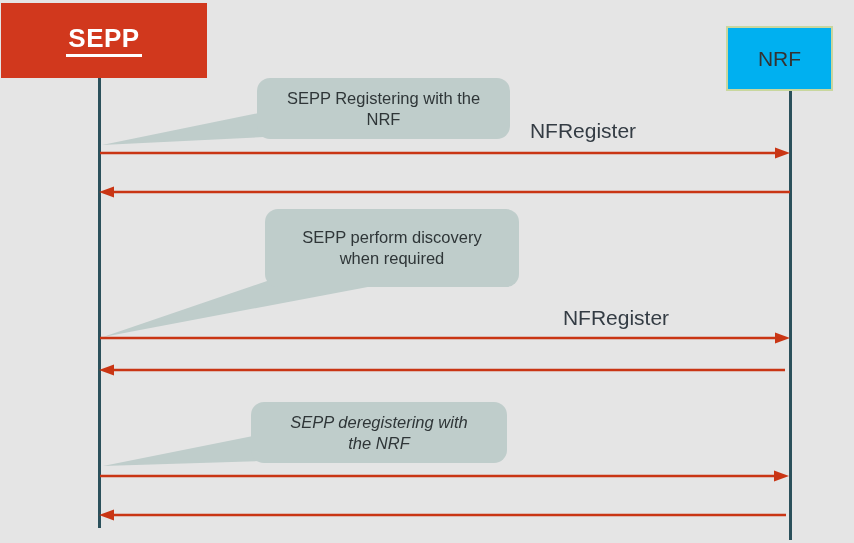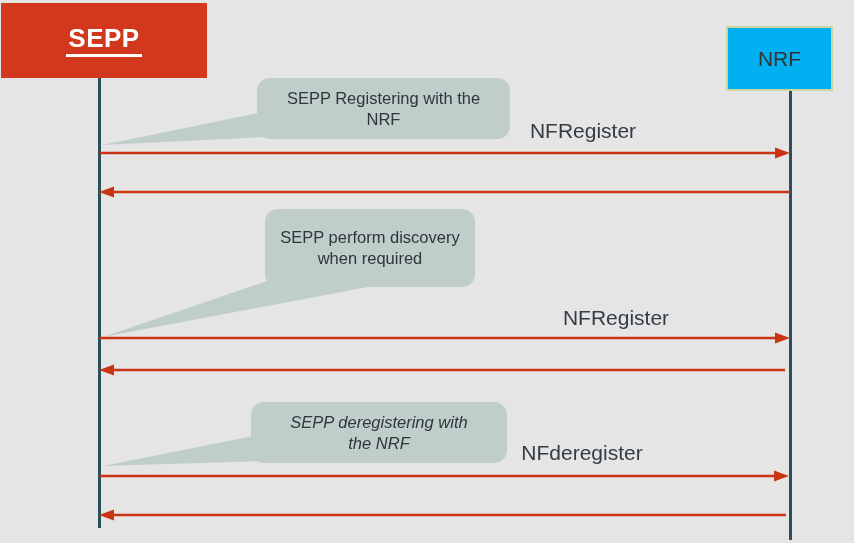--- a/index.html
+++ b/index.html
@@ -65,21 +65,21 @@
     align-items: center;
     justify-content: center;
     text-align: center;
     color: var(--note-text, #2F3638);
     font-size: 16.5px;
     line-height: 1.25;
     white-space: pre-line;
     padding: 4px 8px;
   }
   .note-1 { left: 257px; top: 78px;  width: 253px; height: 61px; }
-  .note-2 { left: 265px; top: 209px; width: 210px; height: 78px; }
+  .note-2 { left: 265px; top: 209px; width: 254px; height: 78px; }
   .note-3 { left: 251px; top: 402px; width: 256px; height: 61px; font-style: italic; }
   .msg-label {
     position: absolute;
     transform: translateX(-50%);
     color: var(--label-text, #343C44);
     font-size: 21px;
     white-space: nowrap;
     line-height: 1.1;
   }
   .msg-label-1 { left: 583px; top: 119px; }
@@ -140,15 +140,14 @@
 
   <div class="note note-1">SEPP Registering with the
 NRF</div>
   <div class="note note-2">SEPP perform discovery
 when required</div>
   <div class="note note-3">SEPP deregistering with
 the NRF</div>
 
   <div class="msg-label msg-label-1">NFRegister</div>
   <div class="msg-label msg-label-2">NFRegister</div>
-  <div class="msg-label msg-label-3">NFderegister</div>
 
 </div>
 
 </body></html>

